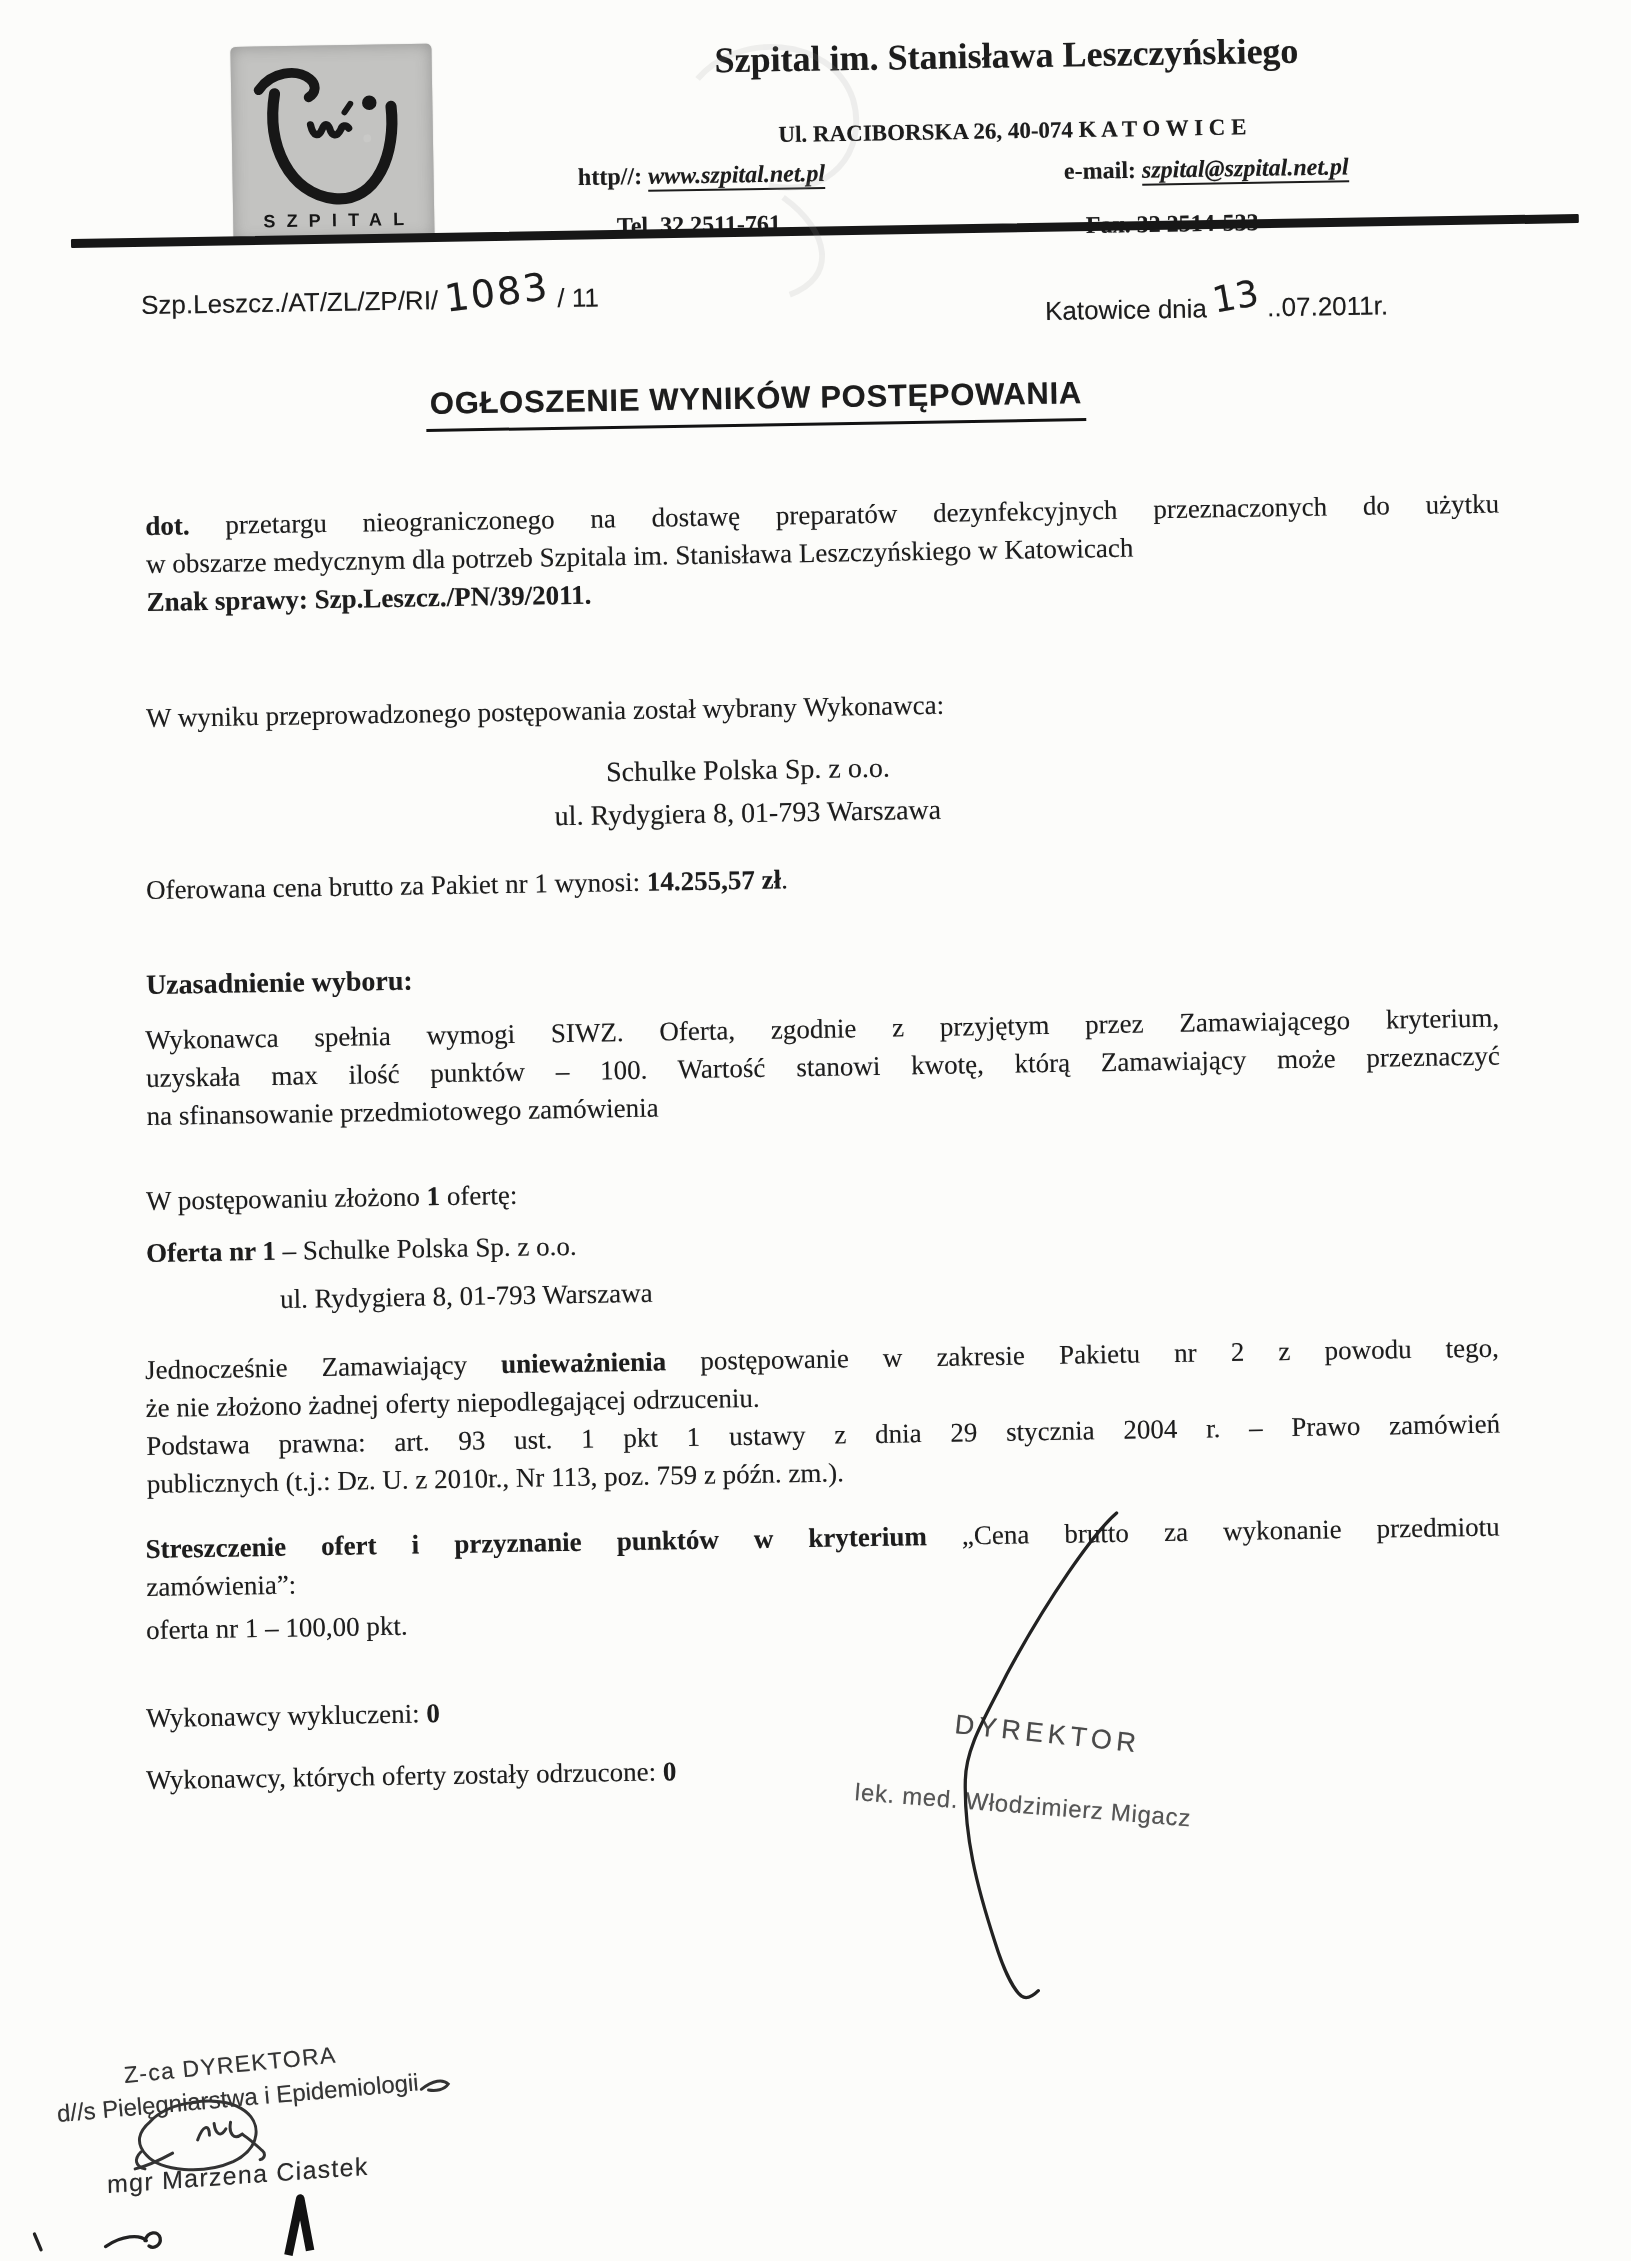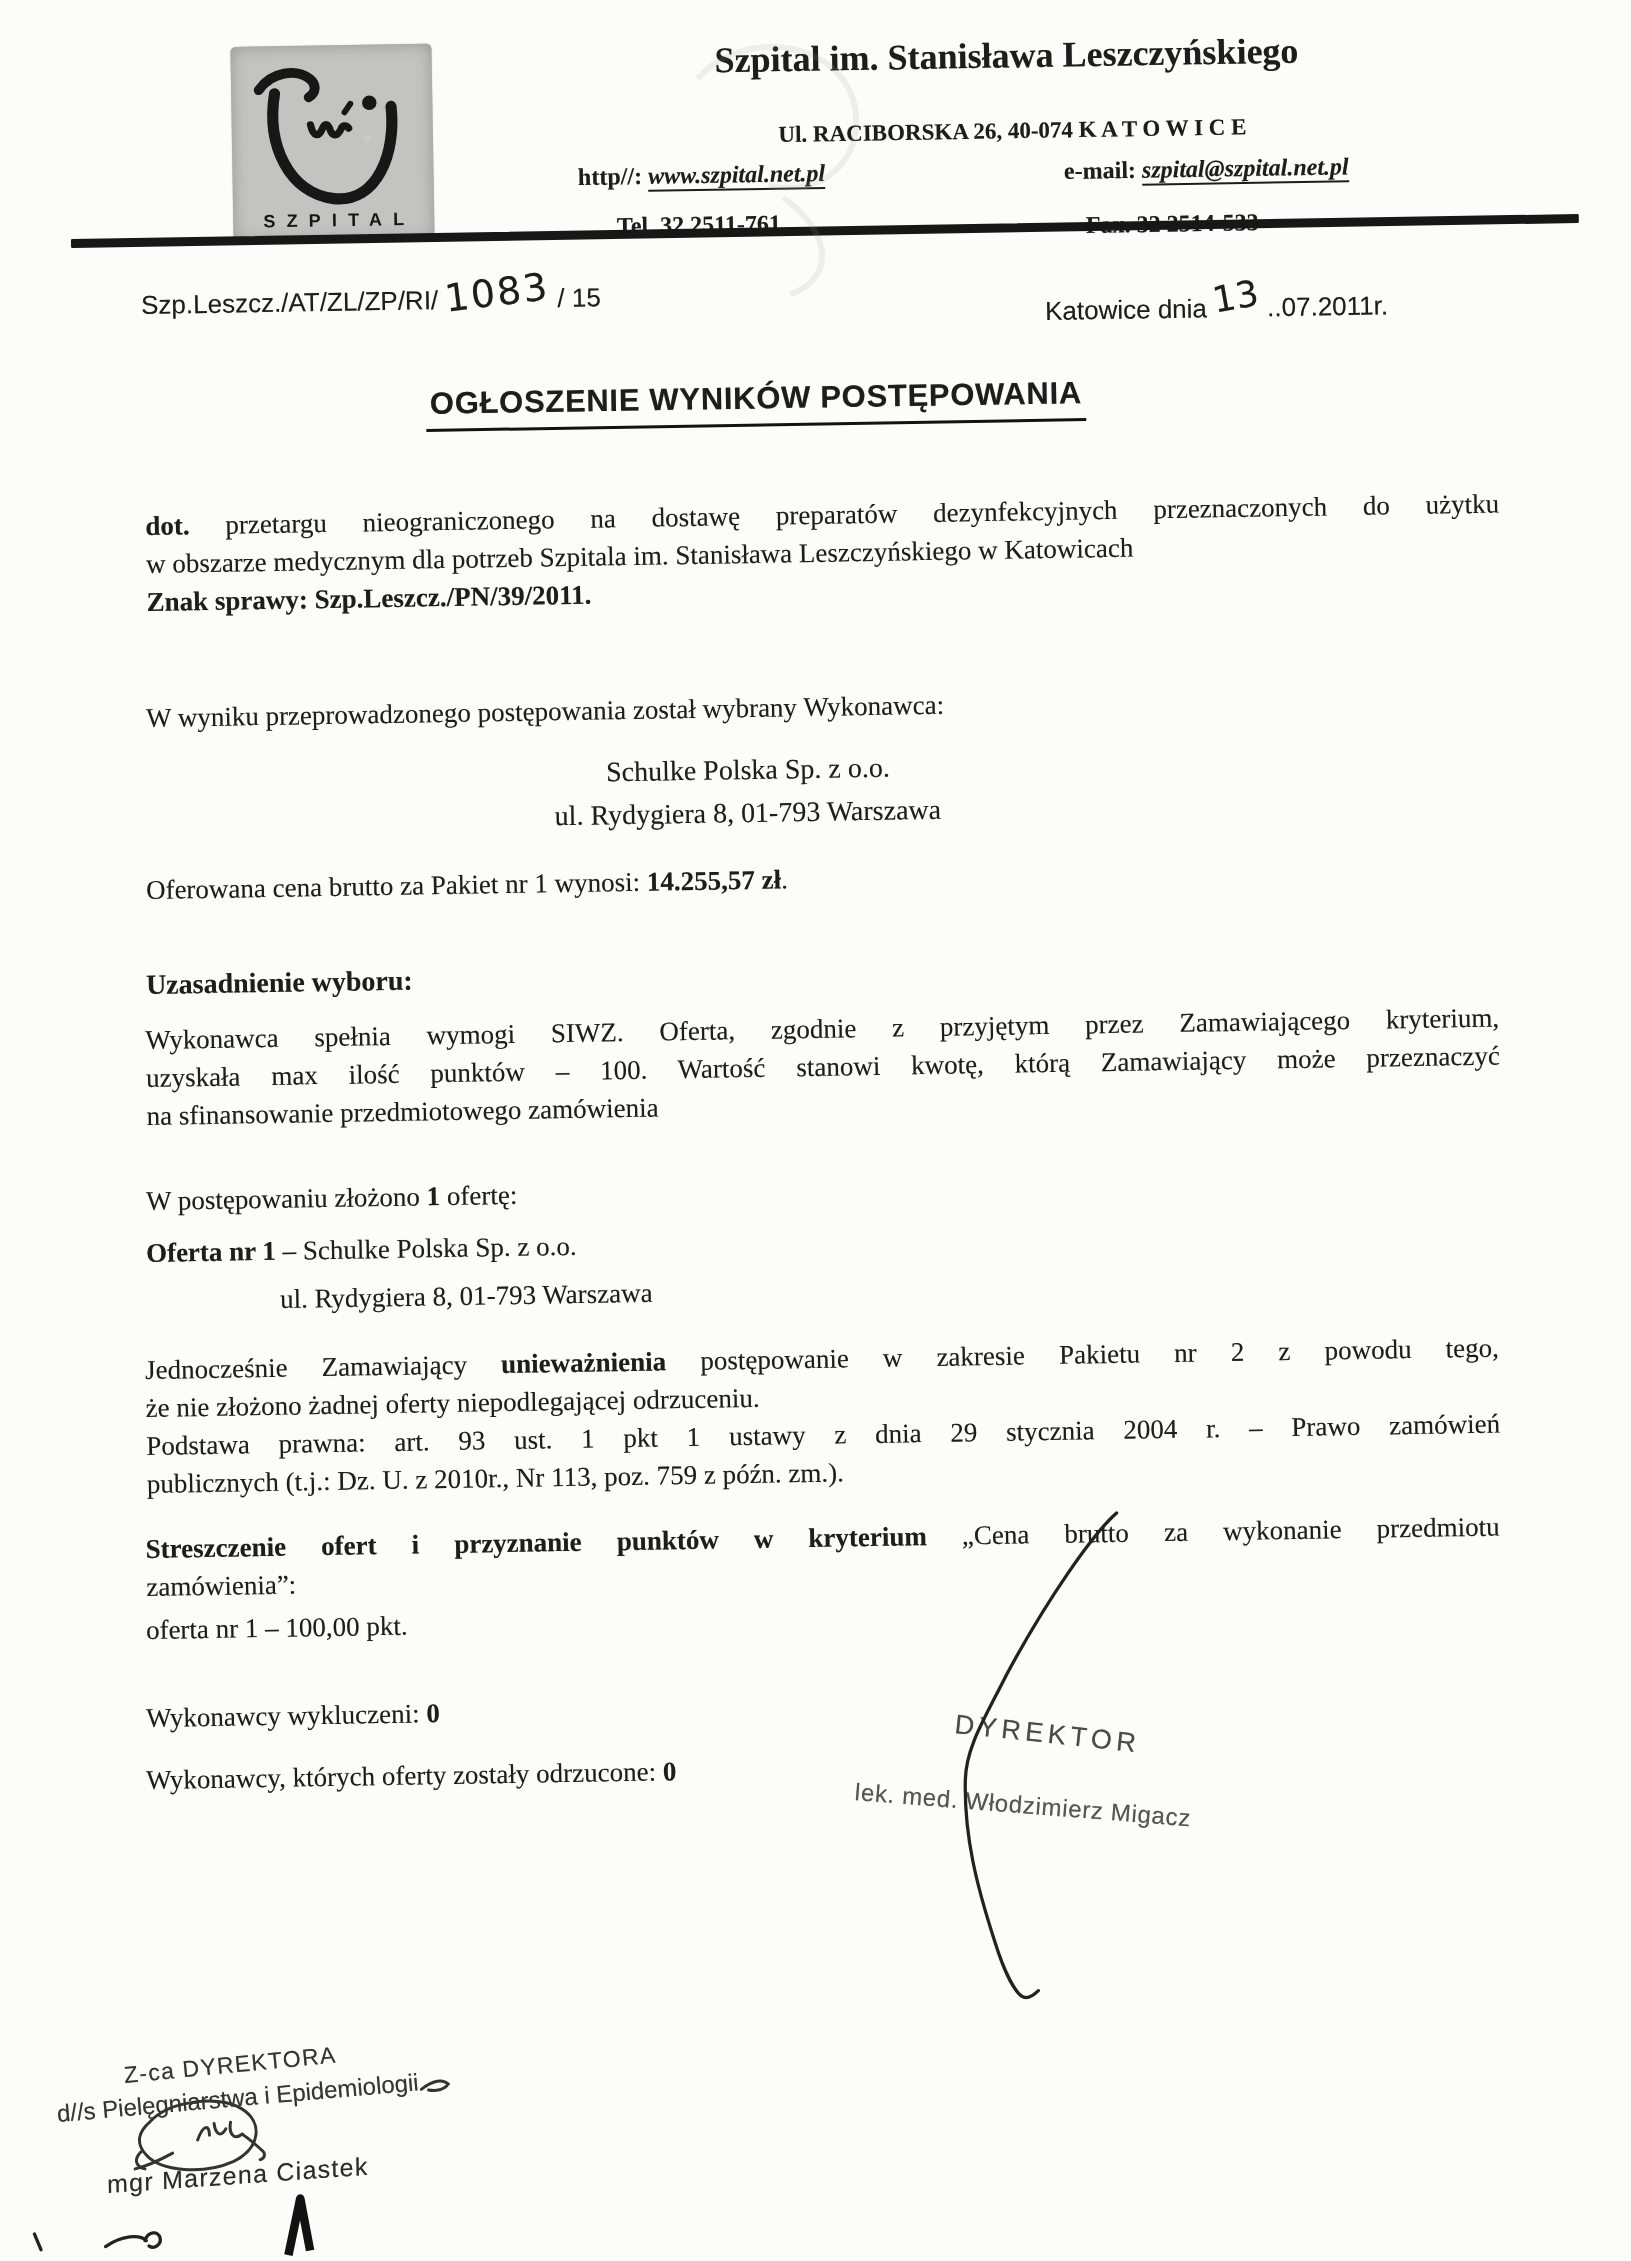--- a/index.html
+++ b/index.html
@@ -69,21 +69,21 @@
   </div>
 
   <div class="abs tilt ser b ink" style="left:617px;top:213px;font-size:24px;">Tel. 32   2511-761</div>
   <div class="abs tilt ser b ink" style="left:1086px;top:212px;font-size:24px;">Fax.  32   2514-533</div>
 
   <div class="abs tilt rule" style="left:71px;top:239px;width:1508px;"></div>
 
   <div class="abs tilt san ink" style="left:141px;top:279px;font-size:26px;">
     <span>Szp.Leszcz./AT/ZL/ZP/RI/</span>
     <span class="hand" style="font-size:38px;letter-spacing:2px;transform:rotate(-6deg) translateY(-2.6px);">1083</span>
-    <span>/ 15</span>
+    <span>/ 11</span>
   </div>
 
   <div class="abs tilt san ink" style="left:1045px;top:287px;font-size:26px;">
     <span>Katowice dnia </span>
     <span class="hand" style="font-size:36px;transform:rotate(-9deg) translateY(-8px);">13</span>
     <span>..07.2011r.</span>
   </div>
 
   <div class="abs tilt" style="left:426px;top:386px;">
     <span class="title-line san b ink">OGŁOSZENIE WYNIKÓW POSTĘPOWANIA</span>

